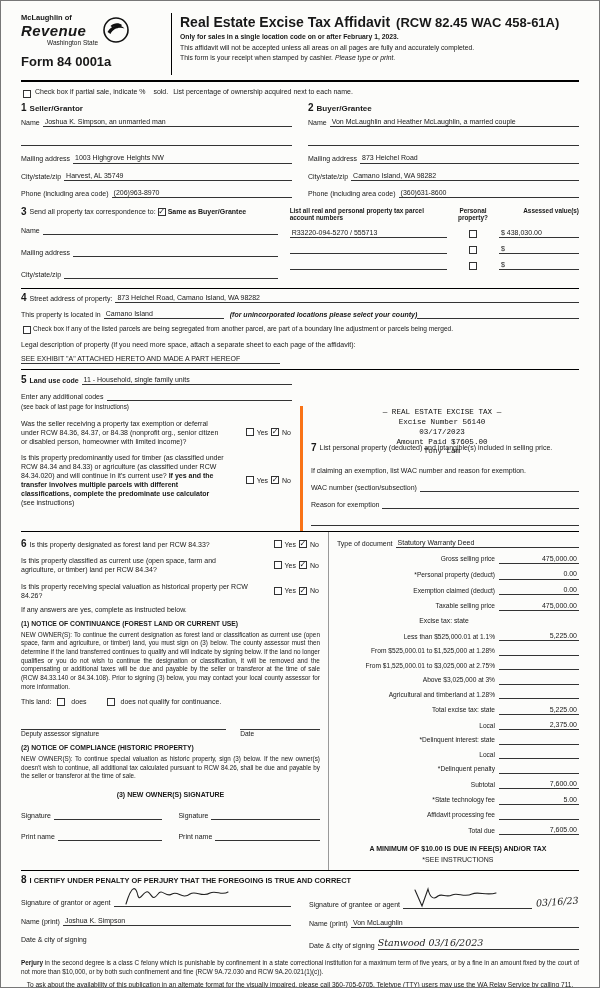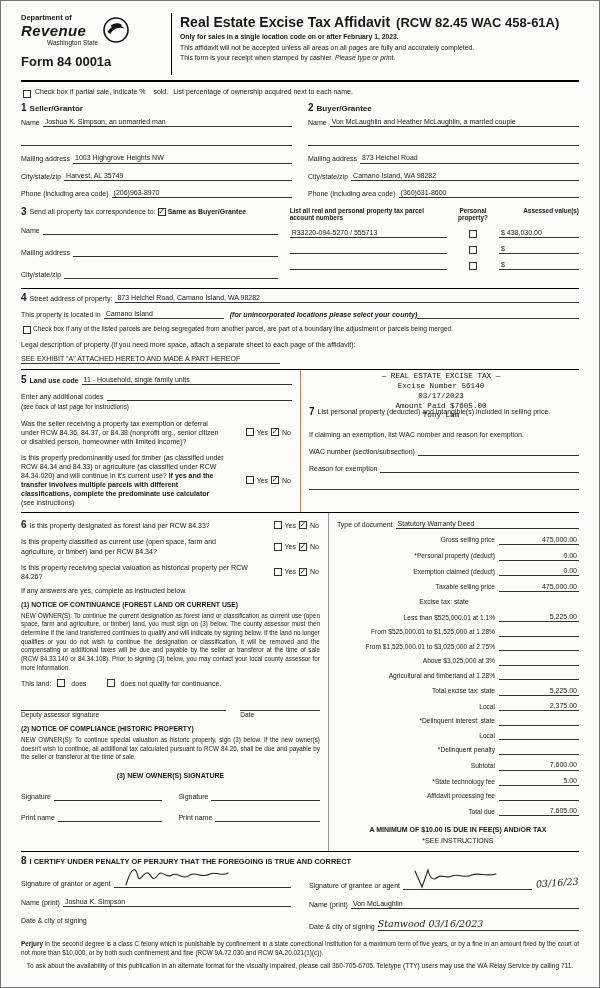--- a/index.html
+++ b/index.html
@@ -50,21 +50,21 @@
   .prow .c2{display:flex;justify-content:center;}
   .prow .c3{text-align:left;padding-left:2px;}
   
   .sec4{border-top:1px solid #000;margin-top:9px;padding:4px 0 5px;border-bottom:1px solid #000;}
   .sec4 .fr{margin-top:6px;}
   .exhibit{display:inline-block;border-bottom:1px solid #333;margin-top:5px;padding-right:40px;}
   .segrow{font-size:6.6px;align-items:center;display:flex;margin-top:6px;}
   
   .zone57{display:flex;}
   .z5{width:50%;padding:5px 8px 5px 0;}
-  .z7{flex:1;position:relative;padding:5px 0 5px 8px;border-left:1px solid #f97316;}
+  .z7{flex:1;position:relative;padding:5px 0 5px 8px;border-left:3px solid #f97316;margin-top:36px;}
   .qrow{display:flex;align-items:center;margin-top:7px;}
   .qtext{flex:1;padding-right:4px;}
   .yn{flex:0 0 64px;display:flex;align-items:center;justify-content:flex-end;white-space:nowrap;}
   .ynl{padding:0 1px 0 1px;}
   .small{font-size:6.4px;margin-top:2px;}
   .stamp{position:absolute;top:2px;left:4px;right:2px;text-align:center;z-index:2;
          font-family:"Liberation Mono",monospace;font-size:7.6px;line-height:1.3;color:#101010;}
   .s7intro{margin-top:32px;display:flex;align-items:flex-start;position:relative;z-index:1;}
   .exempt{margin-top:13px;}
   .exempt .fr{margin-top:8px;}
@@ -103,21 +103,21 @@
 </style>
 </head>
 <body>
 
 <div class="page">
 
   <div class="header">
     <div class="hleft">
       <div class="logo-row">
         <div>
-          <div class="dept-small">Department of</div>
+          <div class="dept-small">McLaughlin of</div>
           <div class="dept-name">Revenue</div>
           <div class="dept-state">Washington State</div>
         </div>
         <svg class="logo" viewBox="0 0 26 26" width="26" height="26">
           <circle cx="13" cy="13" r="12" fill="none" stroke="#111" stroke-width="1.6"></circle>
           <path d="M4.5 15 C9 7,18 7,21.5 11.5 C17 9.5,10 11,7.5 17 Z" fill="#111"></path>
           <path d="M7.5 9 C11 5.5,16 5.5,19 8 L17 10.5 C14.5 8.5,11.5 8.5,9.5 10.5 Z" fill="#111"></path>
         </svg>
       </div>
       <div class="form-number">Form 84 0001a</div>

